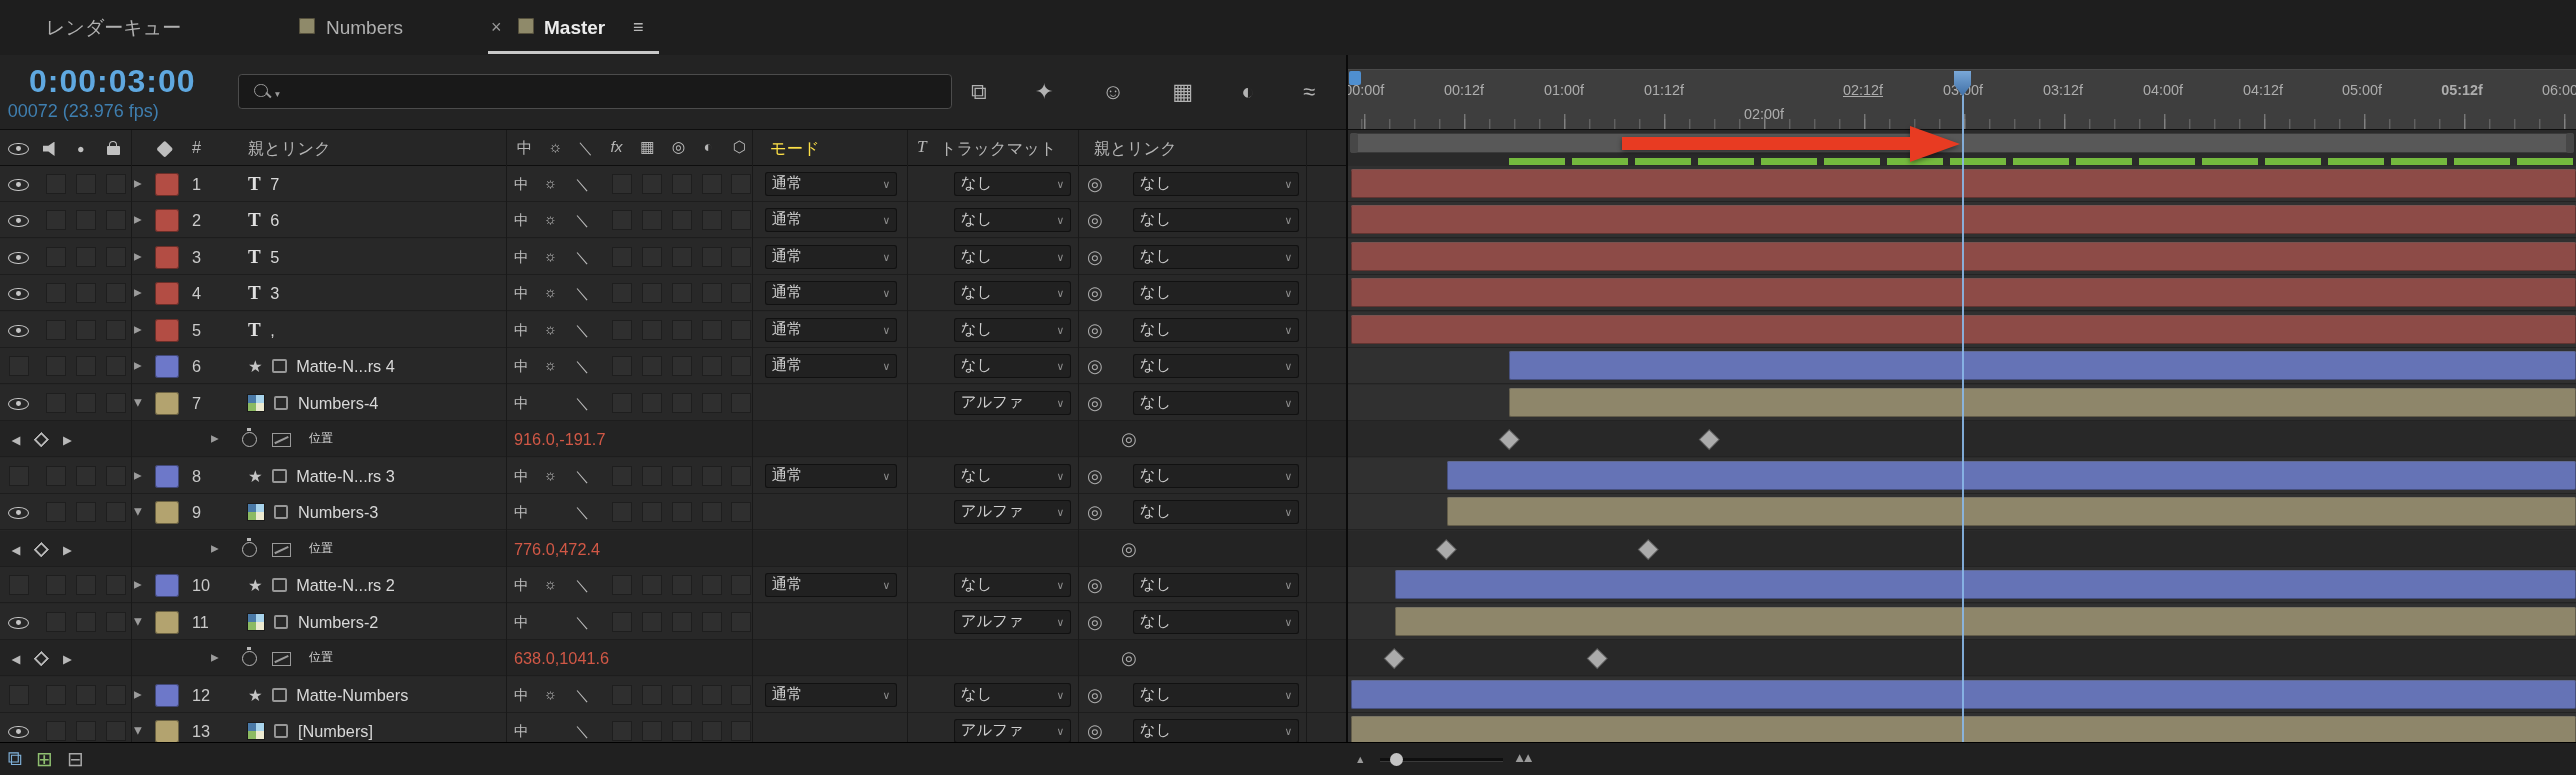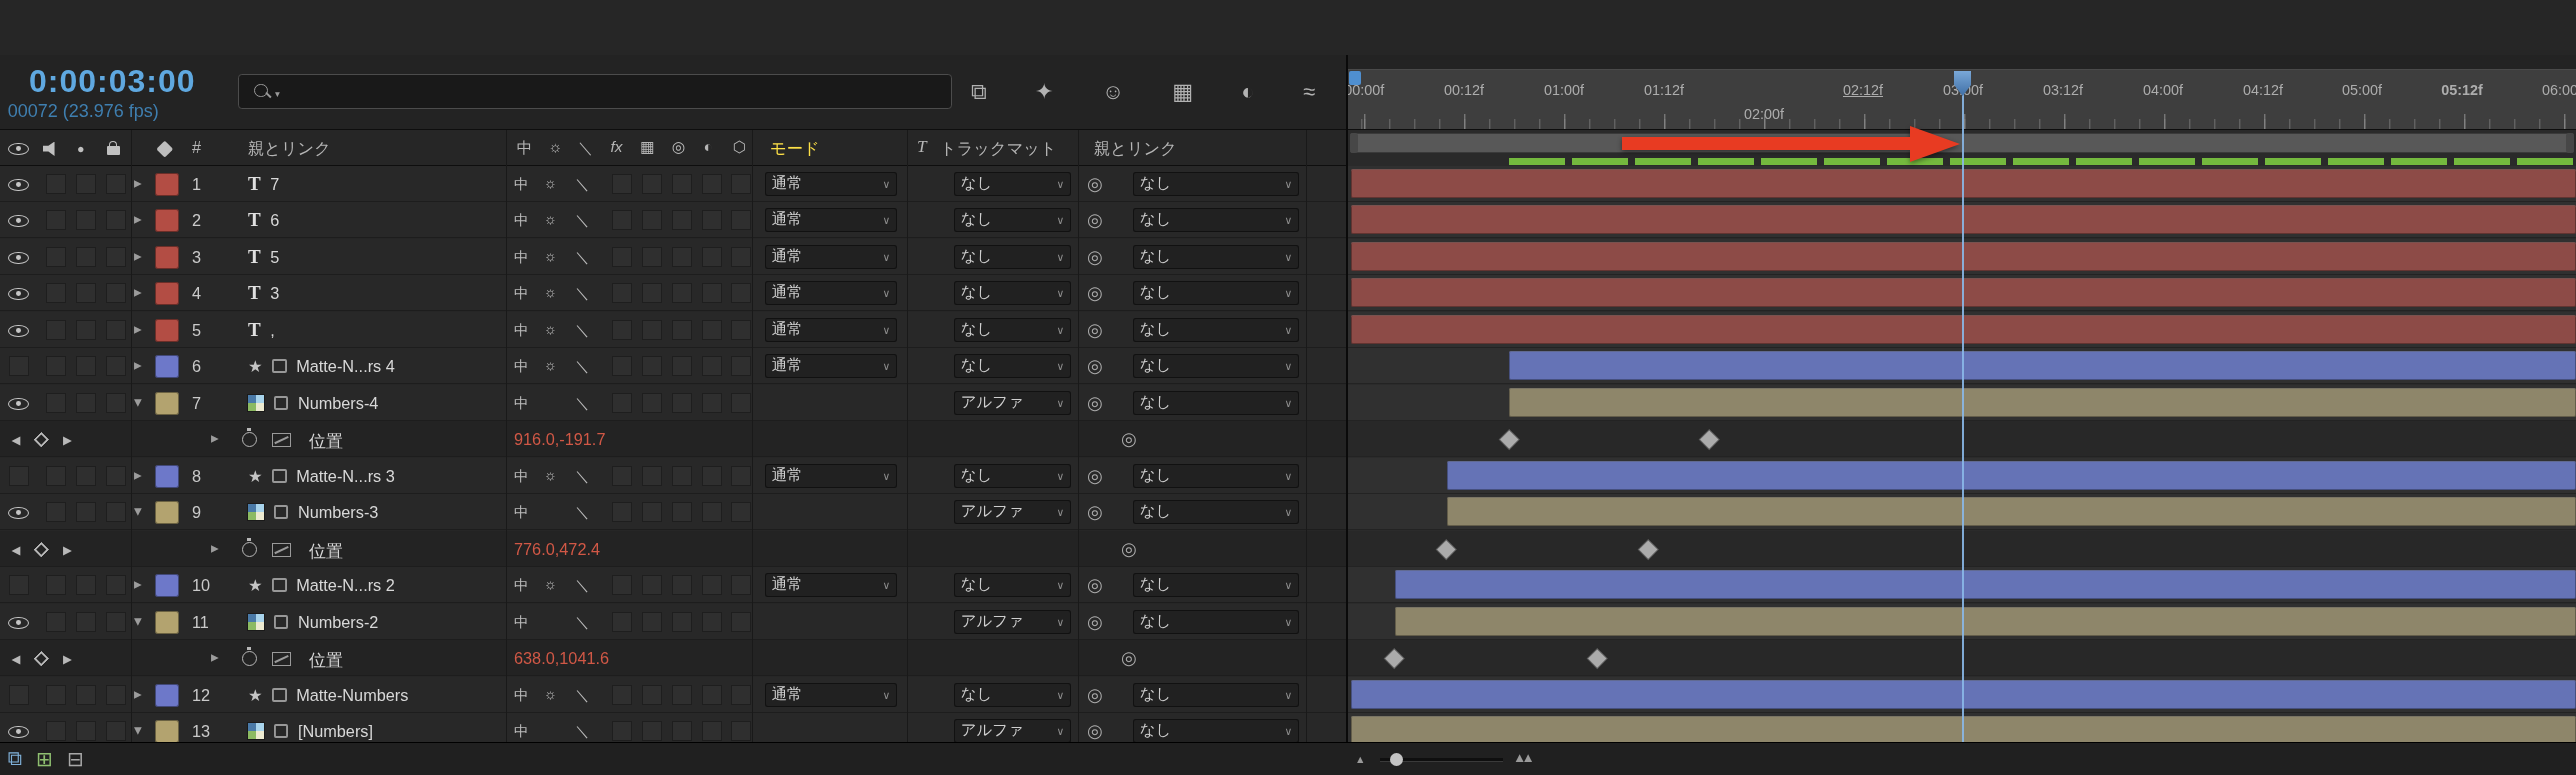--- a/index.html
+++ b/index.html
@@ -84,21 +84,21 @@
   .pw{position:absolute;left:1087px;top:6.7px;font-size:18px;color:#aaaaaa;}
   .lrow.prop .pw{left:1121px;}
   .knav{position:absolute;top:11.5px;font-size:11.5px;color:#b8b8b8;}
   .n1{left:11.5px;} .n2{left:63px;}
   .kdia{position:absolute;left:36px;top:12.5px;width:10.6px;height:10.6px;transform:rotate(45deg);box-shadow:inset 0 0 0 1.9px #b8b8b8;}
   .ptwirl{position:absolute;left:211px;top:7.7px;font-size:15.4px;color:#9c9c9c;}
   .stopw{position:absolute;left:242px;top:10.6px;width:15.4px;height:15.4px;border:1.9px solid #b8b8b8;border-radius:50%;box-sizing:border-box;}
   .stopw::before{content:"";position:absolute;left:3.8px;top:-4.8px;width:3.8px;height:2.9px;background:#b8b8b8;}
   .graphi{position:absolute;left:272px;top:11.5px;width:19px;height:14.4px;box-shadow:inset 0 0 0 1px #9a9a9a;}
   .graphi::before{content:"";position:absolute;left:1.9px;top:6.7px;width:15.4px;height:1.9px;background:#9a9a9a;transform:rotate(-25deg);}
-  .pname{position:absolute;left:309px;top:8.6px;font-size:17px;color:#d8d8d8;}
+  .pname{position:absolute;left:309px;top:8.6px;font-size:12px;color:#d8d8d8;}
   .pval{position:absolute;left:514px;top:8.6px;font-size:16.3px;color:#d15846;}
 
   .trow{position:absolute;left:0;width:1228px;height:36px;background:#303030;box-shadow:inset 0 -1px 0 #232323;}
   .trow.prop{background:#282828;}
   .bar{position:absolute;top:2.9px;bottom:3.8px;right:0;border-radius:1.9px;
        box-shadow:inset 0 1px 0 rgba(255,255,255,.15),inset 0 0 0 1px rgba(0,0,0,.3);}
   .kf{position:absolute;top:11.5px;width:12.5px;height:12.5px;background:#ababab;transform:rotate(45deg);box-shadow:0 0 0 1px #5e5e5e;}
 
   
   .vline{position:absolute;top:130px;height:612px;width:1px;background:#191919;z-index:6;}
@@ -117,20 +117,30 @@
   .zoom-small{position:absolute;left:1355px;top:9.6px;font-size:10.6px;color:#9a9a9a;}
   .zoomtrack{position:absolute;left:1380px;top:15.4px;width:123px;height:2.9px;background:#0f0f0f;border-bottom:1px solid #3a3a3a;}
   .zoomthumb{position:absolute;left:9.6px;top:-5.8px;width:13.4px;height:13.4px;border-radius:50%;background:#c4c4c4;}
   .zoom-big{position:absolute;left:1513px;top:6.7px;font-size:13.4px;color:#9a9a9a;letter-spacing:-4.8px;}
 </style>
 </head>
 <body>
 
 <div id="app">
 
+  <div class="tabbar">
+    <span class="rqlabel">レンダーキュー</span>
+    <span class="tabico i-num"></span>
+    <span class="tablabel t-num">Numbers</span>
+    <span class="tabclose">×</span>
+    <span class="tabico i-mas"></span>
+    <span class="tablabel t-mas">Master</span>
+    <span class="tabmenu">≡</span>
+    <div class="tabunderline"></div>
+  </div>
 
   <div class="header">
     <div class="tc-main">0:00:03:00</div>
     <div class="tc-sub">00072 (23.976 fps)</div>
     <div class="searchbox">
       <span class="sico"></span>
       <span class="sarrow">▾</span>
       <input placeholder="" style="">
     </div>
     <div class="toolbar">

